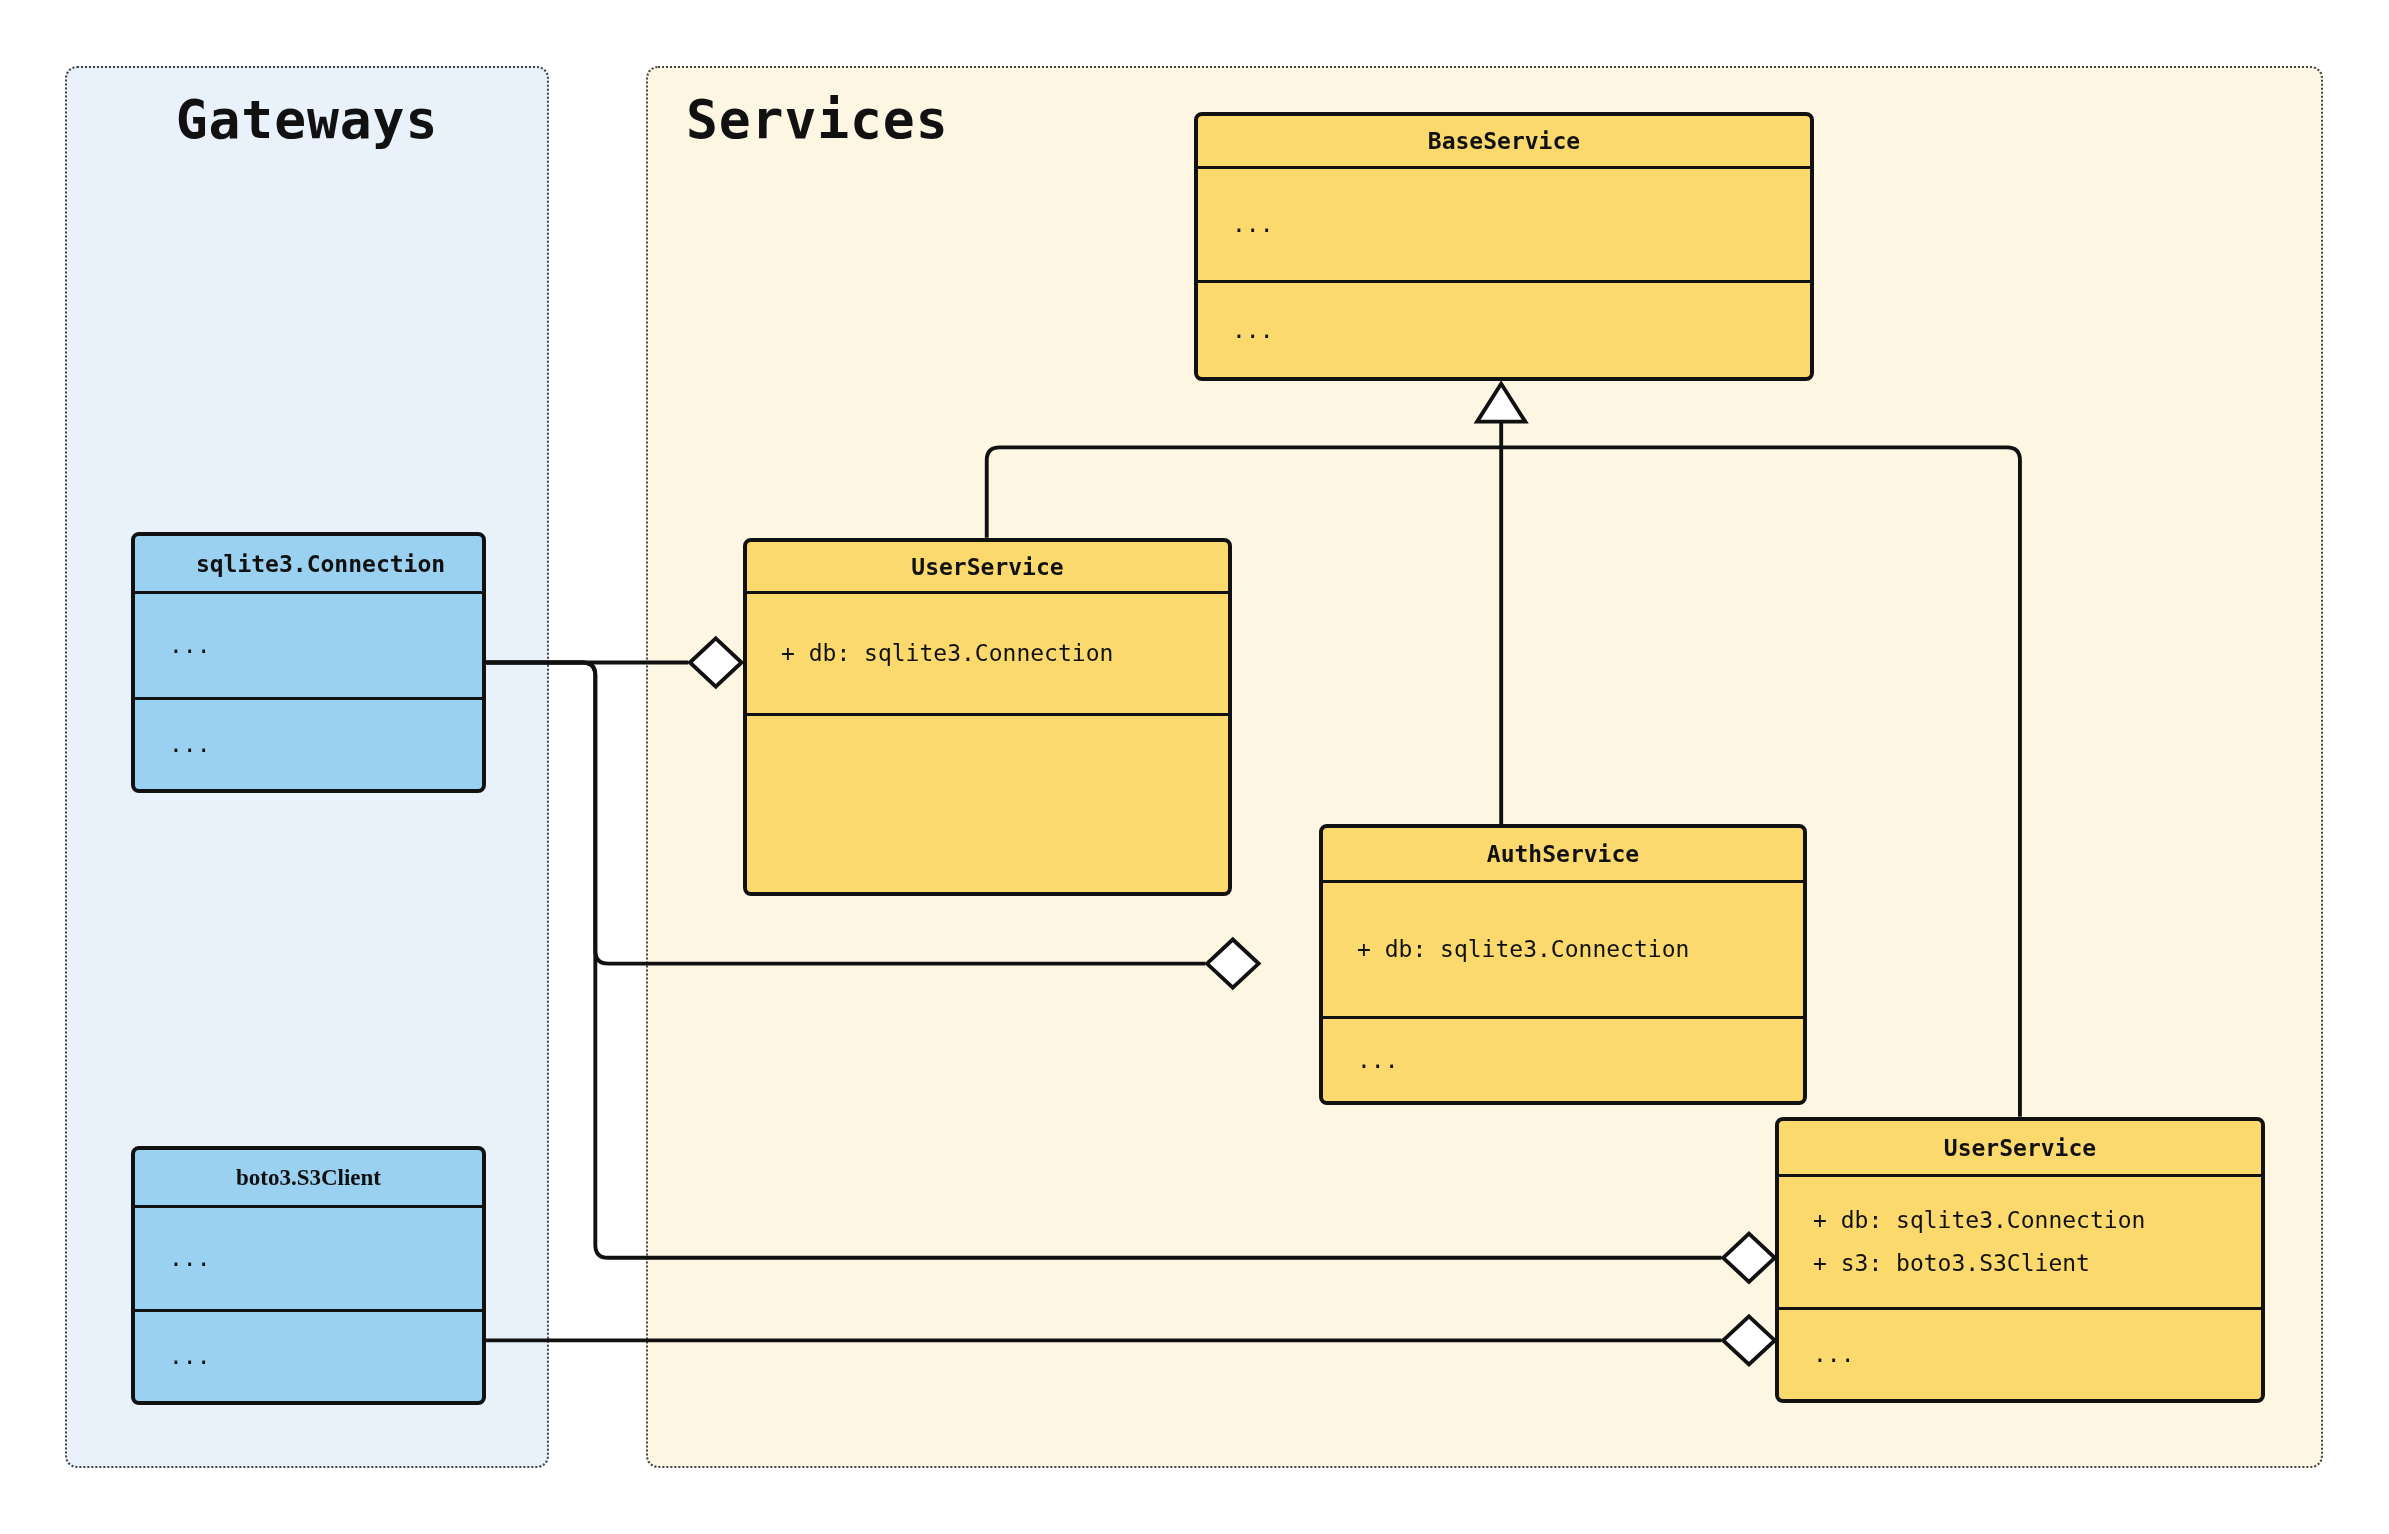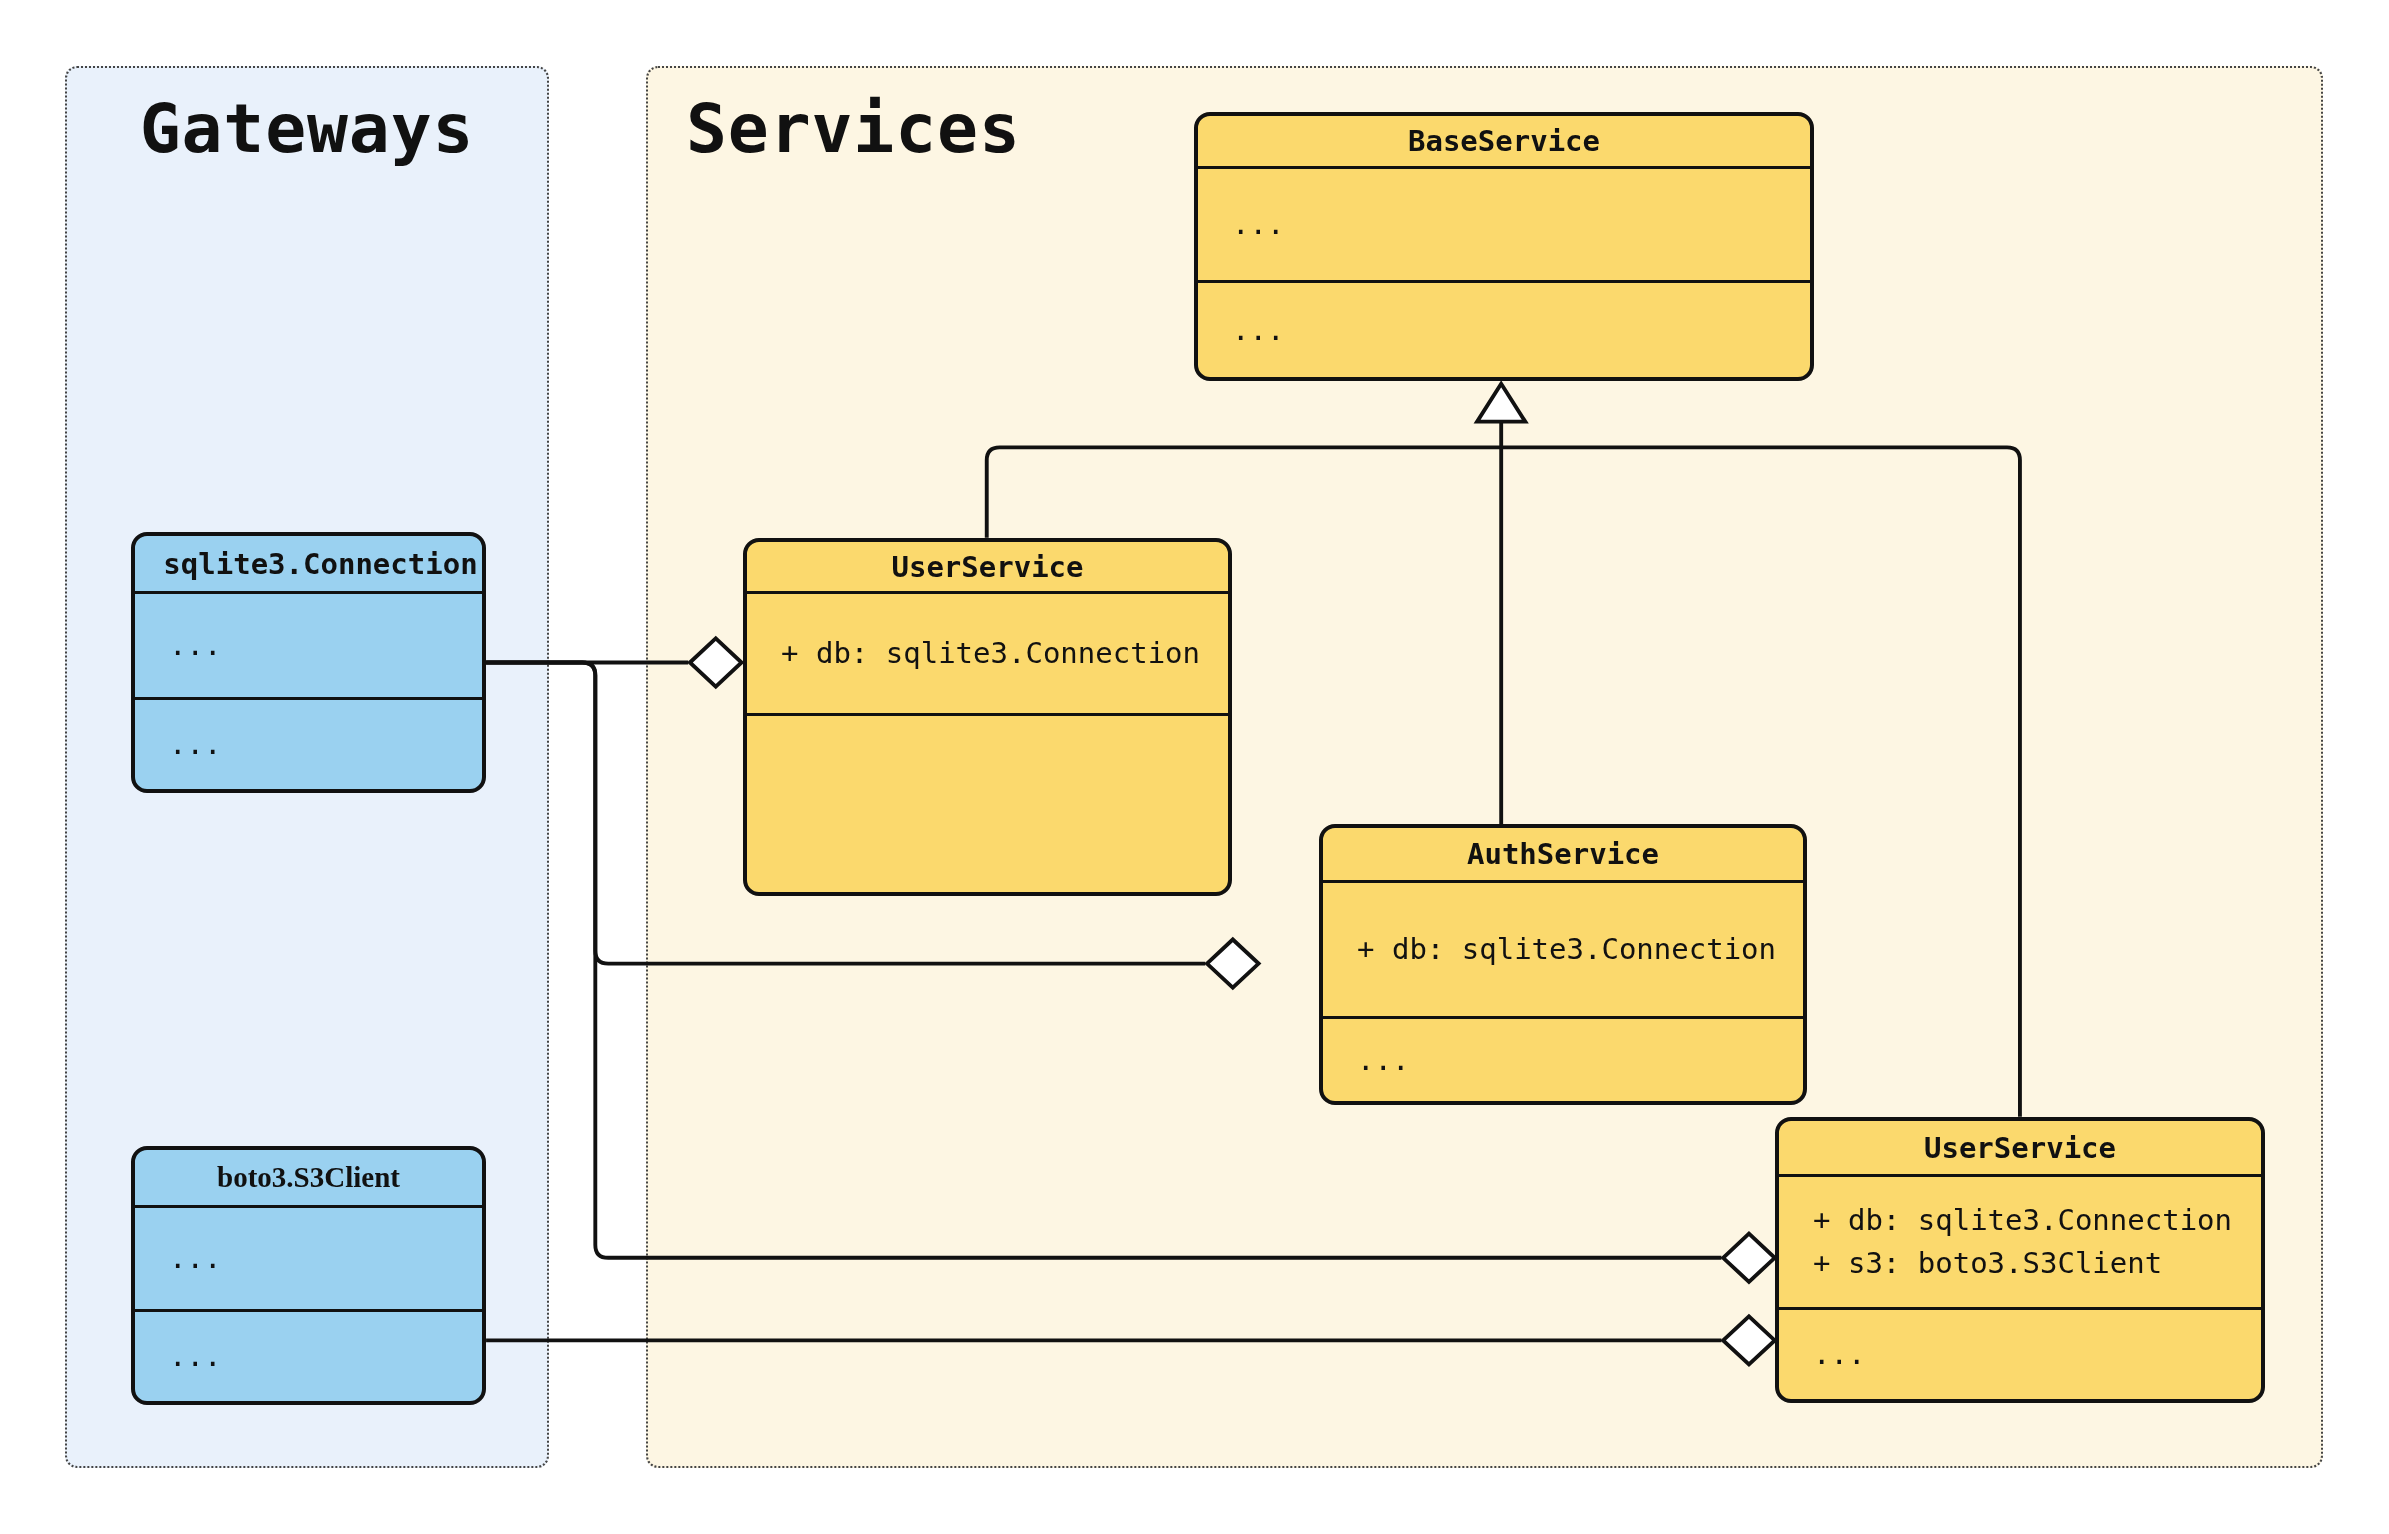--- a/index.html
+++ b/index.html
@@ -8,27 +8,27 @@
     --panel-cream:#FDF6E3;
     --panel-blue:#E9F1FB;
     --line-black:#111111;
   }
   html,body{margin:0;padding:0;background:#ffffff;}
   #canvas{
     position:relative;width:2389px;height:1534px;background:#ffffff;overflow:hidden;
     font-family:"DejaVu Sans Mono","Liberation Mono",monospace;color:#111;
   }
   .panel{position:absolute;border:2.6px dotted #444;border-radius:12px;box-sizing:border-box;}
-  .panel-title{font-size:68px;font-weight:bold;letter-spacing:0.9px;margin-top:20.7px;white-space:nowrap;}
+  .panel-title{font-size:53px;font-weight:bold;letter-spacing:0.9px;margin-top:20.7px;white-space:nowrap;}
   #gateways-panel{left:65px;top:66px;width:484px;height:1402px;background:var(--panel-blue);text-align:center;}
   #services-panel{left:646px;top:66px;width:1677px;height:1402px;background:var(--panel-cream);}
   #services-panel .panel-title{margin-left:38px;}
   .class-box{
-    position:absolute;border:4.3px solid var(--line-black);border-radius:16px;box-sizing:border-box;
-    background:var(--class-yellow);display:flex;flex-direction:column;font-size:29px;
+    position:absolute;border:4.3px solid var(--line-black);border-radius:8px;box-sizing:border-box;
+    background:var(--class-yellow);display:flex;flex-direction:column;font-size:23px;
   }
   .class-box.gateway{background:var(--gateway-blue);}
   .class-title{
     flex:0 0 auto;display:flex;align-items:center;justify-content:center;
     border-bottom:3.4px solid var(--line-black);font-weight:bold;white-space:nowrap;
   }
   .class-attrs{flex:0 0 auto;display:flex;flex-direction:column;justify-content:center;
     border-bottom:3.4px solid var(--line-black);padding-left:34px;}
   .class-methods{flex:1 1 auto;display:flex;flex-direction:column;justify-content:center;padding-left:34px;}
   .member-line{line-height:43px;white-space:nowrap;}

